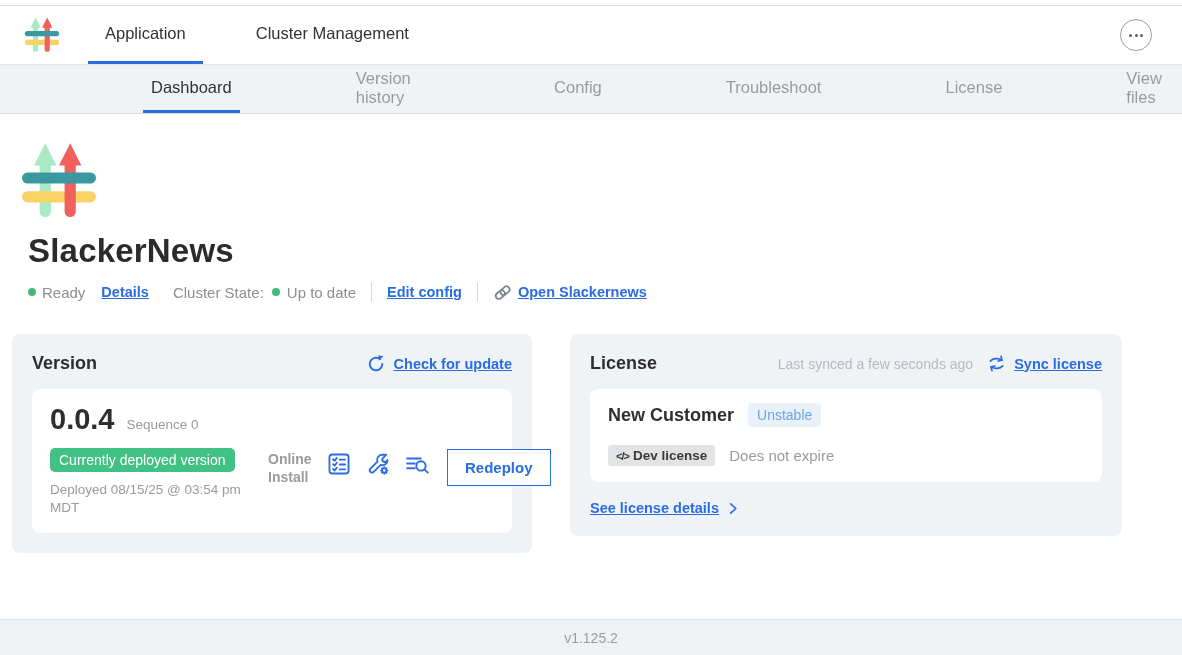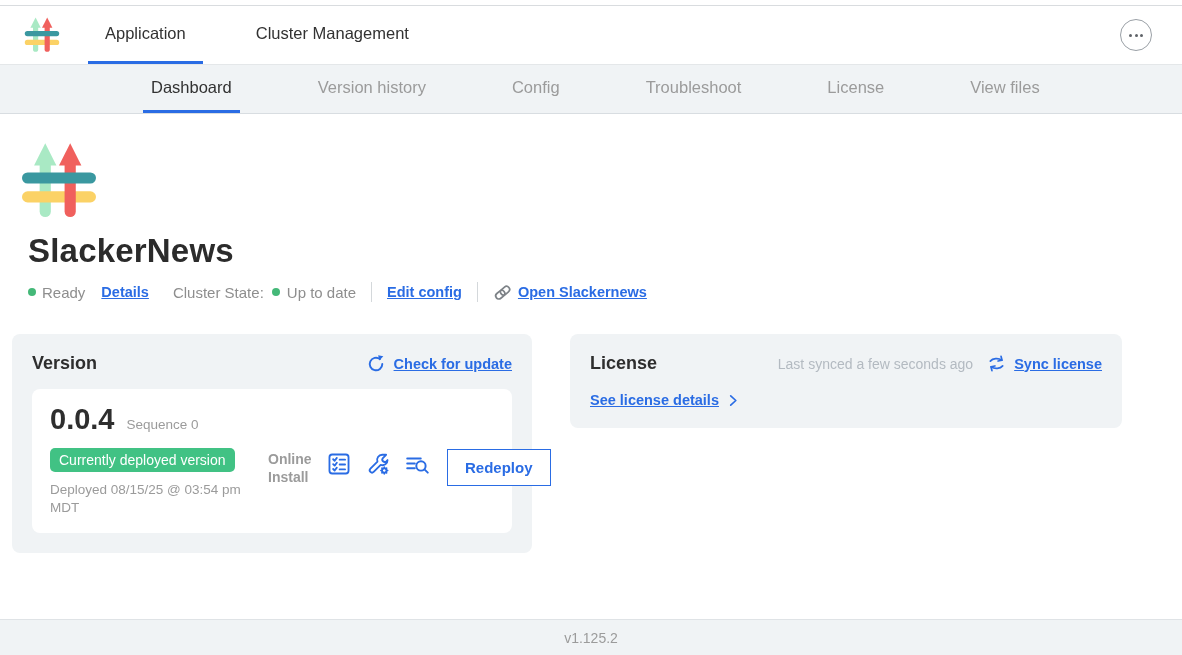--- a/index.html
+++ b/index.html
@@ -20,21 +20,21 @@
     color:#323232; border-bottom:3px solid transparent; cursor:pointer; }
   .nav-tab.active { border-bottom-color:#2a6ce4; }
   .flex-spacer { flex:1; }
   .menu-btn { align-self:center; width:32px; height:32px; border:1px solid #9aa0a6;
     border-radius:50%; background:#fff; display:flex; align-items:center;
     justify-content:center; gap:2.5px; cursor:pointer; }
   .menu-btn i { width:3px; height:3px; border-radius:50%; background:#5f6368; display:block; }
 
   
   .subnav { height:49px; background:#f0f3f5; border-bottom:1px solid #d8dde1;
-    display:flex; padding-left:143px; gap:70px; }
+    display:flex; padding-left:143px; gap:108px; }
   .subnav-item { display:flex; align-items:center; padding:0 8px; font-size:16.5px;
     color:#9b9b9b; border-bottom:3px solid transparent; cursor:pointer; }
   .subnav-item.active { color:#323232; border-bottom-color:#2a6ce4; }
 
   
   .content { flex:1; padding:24px 24px 0 12px; background:#fff; }
   .app-header { display:flex; margin-left:4px;flex-direction:column; }
   .app-logo { width:86px; height:86px; flex:none; }
   .app-header-text { margin-left:12px; padding-top:8px; }
   .app-title { font-size:33px; font-weight:700; color:#2b2b2b; letter-spacing:.2px; }
@@ -255,20 +255,33 @@
           <svg width="19" height="19" viewBox="0 0 20 20" fill="none" stroke="#2a6ce4" stroke-width="1.8" stroke-linecap="round" stroke-linejoin="round">
             <path d="M3.5 7.5 C6 4.5, 12 4, 15.5 6.5"></path>
             <polyline points="14.8,2.5 15.8,6.6 11.7,7.4"></polyline>
             <path d="M16.5 12.5 C14 15.5, 8 16, 4.5 13.5"></path>
             <polyline points="5.2,17.5 4.2,13.4 8.3,12.6"></polyline>
           </svg>
           <a class="lnk">Sync license</a>
         </div>
       </div>
 
+      <div class="inner-card">
+        <div class="lic-top">
+          <span class="lic-name">New Customer</span>
+          <span class="badge-unstable">Unstable</span>
+        </div>
+        <div class="lic-bottom">
+          <span class="badge-dev">
+            <span class="code-glyph">&lt;/&gt;</span>
+            <span>Dev license</span>
+          </span>
+          <span class="expiry">Does not expire</span>
+        </div>
+      </div>
 
       <div class="see-link">
         <a class="lnk">See license details</a>
         <svg width="13" height="13" viewBox="0 0 14 14">
           <path d="M4 2 l5.5 5 -5.5 5" fill="none" stroke="#2a6ce4" stroke-width="1.8" stroke-linecap="round" stroke-linejoin="round"></path>
         </svg>
       </div>
     </div>
 
   </div>

